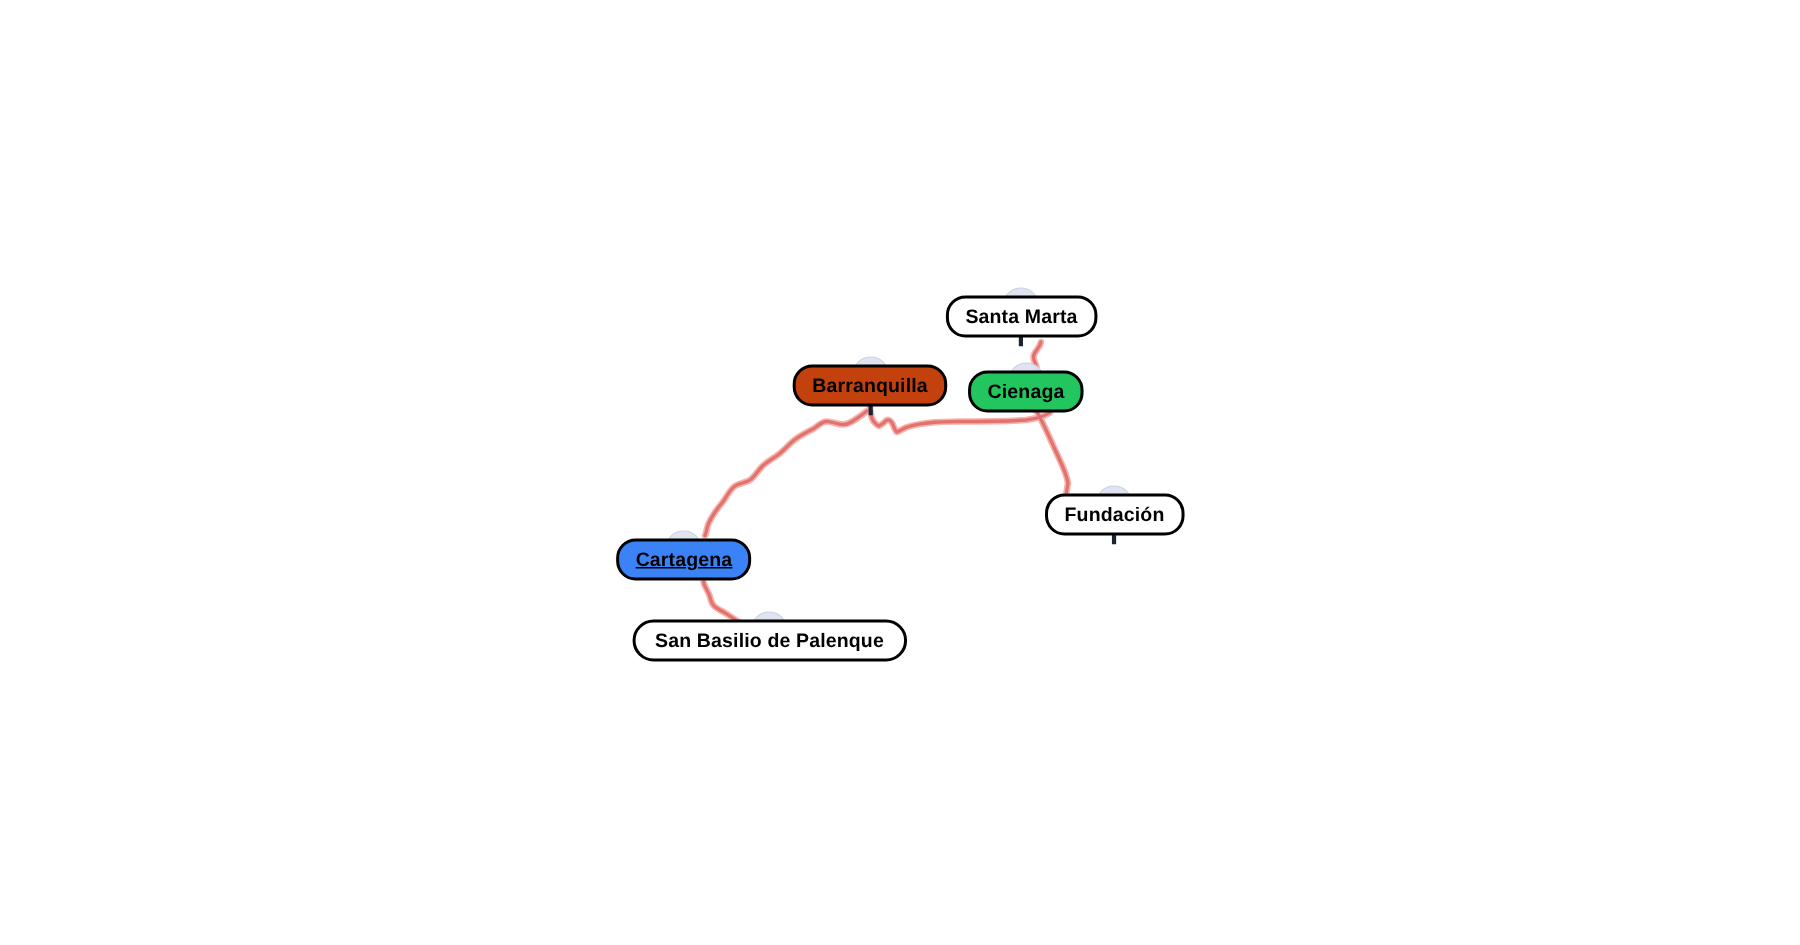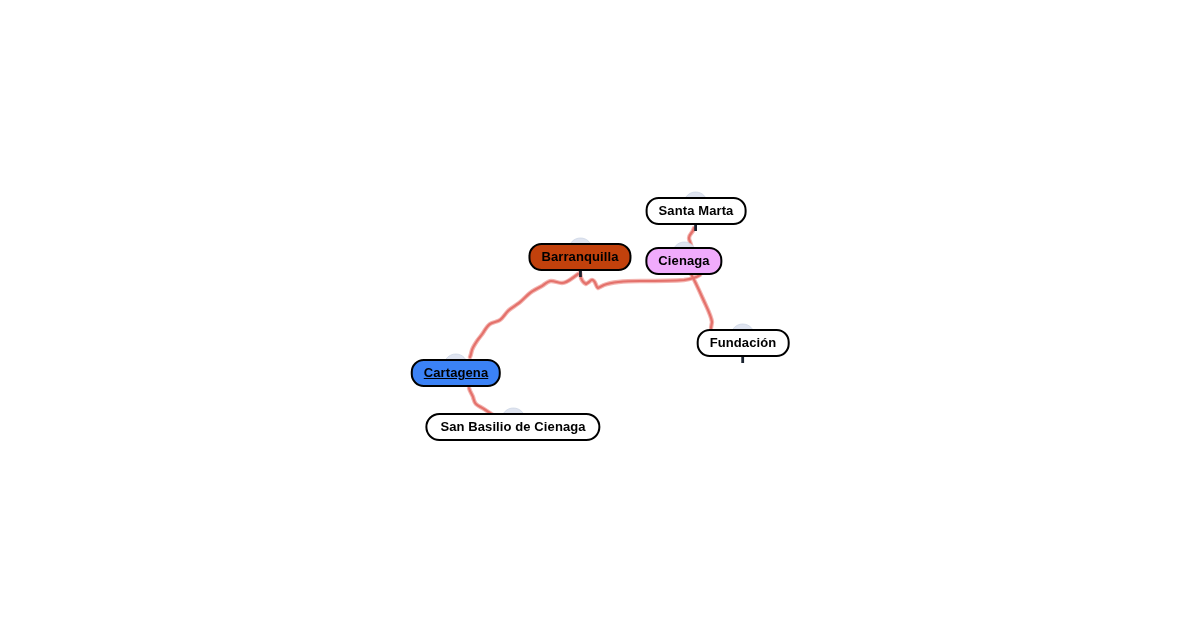--- a/index.html
+++ b/index.html
@@ -87,36 +87,36 @@
     <g id="route-core-group" fill="none" stroke="#e4716b" stroke-width="2.2" stroke-linecap="round" stroke-linejoin="round">
         <path d="M 694 228 C 693 233, 689 234, 689 238 C 689 242, 692 243, 691 248"></path>
         <path d="M 580 272 L 581 278 C 582 281, 584 283, 586 284 L 589 282 C 591 280, 592 279, 594 281 C 596 283, 596 287, 598 288 L 604 285 C 612 282, 624 281, 640 281 C 656 281, 672 281, 684 280 C 692 279, 697 277, 700 275"></path>
         <path d="M 691 274 C 695 281, 699 290, 703 299 C 707 308, 711 315, 712 322 L 711 328"></path>
         <path d="M 578 274 L 574 277 C 570 280, 566 283, 562 283 C 558 283, 555 281, 551 281 C 548 281, 545 284, 542 286 C 538 288, 534 290, 530 293 C 526 296, 523 300, 519 303 C 515 306, 511 308, 508 311 C 505 314, 503 318, 500 320 C 497 322, 493 322, 490 324 C 487 326, 485 330, 483 333 C 481 336, 479 338, 477 341 C 475 344, 473 347, 472 350 C 471 353, 471 355, 470 357"></path>
         <path d="M 469 388 C 470 392, 472 394, 473 397 C 474 400, 474 402, 476 404 C 478 406, 481 407, 484 409 C 487 411, 490 413, 493 415 C 496 417, 499 418, 501 420"></path>
       </g>
   </svg>
 
   <div id="marker-layer">
-      <div class="map-marker" style="left: 696px; top: 211px;"><svg class="marker-pin" viewBox="0 0 26 40">
+      <div class="map-marker" style="left: 681px; top: 211px;"><svg class="marker-pin" viewBox="0 0 26 40">
           <path d="M13 1 C6.4 1 1.5 6 1.5 12.4 C1.5 18 6 23.5 10.2 29.2 C11.4 30.9 12.4 32.2 13 33.2 C13.6 32.2 14.6 30.9 15.8 29.2 C20 23.5 24.5 18 24.5 12.4 C24.5 6 19.6 1 13 1 Z" fill="#dde3ef" fill-opacity="0.95" stroke="#c9d2e2" stroke-width="0.7"></path>
           <rect x="11.6" y="24" width="2.8" height="16" fill="#1b2330"></rect>
         </svg><div class="marker-label" style="background: rgb(255, 255, 255); border-color: rgb(0, 0, 0);">Santa Marta</div></div>
       <div class="map-marker" style="left: 684px; top: 261px;"><svg class="marker-pin" viewBox="0 0 26 40">
           <path d="M13 1 C6.4 1 1.5 6 1.5 12.4 C1.5 18 6 23.5 10.2 29.2 C11.4 30.9 12.4 32.2 13 33.2 C13.6 32.2 14.6 30.9 15.8 29.2 C20 23.5 24.5 18 24.5 12.4 C24.5 6 19.6 1 13 1 Z" fill="#dde3ef" fill-opacity="0.95" stroke="#c9d2e2" stroke-width="0.7"></path>
-        </svg><div class="marker-label" style="background: #f0abfc; border-color: rgb(0, 0, 0); text-align: right;">Cienaga</div></div>
+        </svg><div class="marker-label" style="background: #22c55e; border-color: rgb(0, 0, 0); text-align: right;">Cienaga</div></div>
       <div class="map-marker" style="left: 580px; top: 257px;"><svg class="marker-pin" viewBox="0 0 26 40">
           <path d="M13 1 C6.4 1 1.5 6 1.5 12.4 C1.5 18 6 23.5 10.2 29.2 C11.4 30.9 12.4 32.2 13 33.2 C13.6 32.2 14.6 30.9 15.8 29.2 C20 23.5 24.5 18 24.5 12.4 C24.5 6 19.6 1 13 1 Z" fill="#dde3ef" fill-opacity="0.95" stroke="#c9d2e2" stroke-width="0.7"></path>
           <rect x="11.6" y="24" width="2.8" height="16" fill="#1b2330"></rect>
         </svg><div class="marker-label" style="background: #c2410c; border-color: rgb(0, 0, 0);">Barranquilla</div></div>
       <div class="map-marker" style="left: 695px; top: 343px; margin-left: 48px;"><svg class="marker-pin" viewBox="0 0 26 40">
           <path d="M13 1 C6.4 1 1.5 6 1.5 12.4 C1.5 18 6 23.5 10.2 29.2 C11.4 30.9 12.4 32.2 13 33.2 C13.6 32.2 14.6 30.9 15.8 29.2 C20 23.5 24.5 18 24.5 12.4 C24.5 6 19.6 1 13 1 Z" fill="#dde3ef" fill-opacity="0.95" stroke="#c9d2e2" stroke-width="0.7"></path>
           <rect x="11.6" y="24" width="2.8" height="16" fill="#1b2330"></rect>
         </svg><div class="marker-label" style="background: rgb(255, 255, 255); border-color: rgb(0, 0, 0);">Fundación</div></div>
       <div class="map-marker" style="left: 456px; top: 373px;"><svg class="marker-pin" viewBox="0 0 26 40">
           <path d="M13 1 C6.4 1 1.5 6 1.5 12.4 C1.5 18 6 23.5 10.2 29.2 C11.4 30.9 12.4 32.2 13 33.2 C13.6 32.2 14.6 30.9 15.8 29.2 C20 23.5 24.5 18 24.5 12.4 C24.5 6 19.6 1 13 1 Z" fill="#dde3ef" fill-opacity="0.95" stroke="#c9d2e2" stroke-width="0.7"></path>
         </svg><div class="marker-label" style="background: #3b82f6; border-color: rgb(0, 0, 0); text-decoration: underline;">Cartagena</div></div>
       <div class="map-marker" style="left: 513px; top: 427px;"><svg class="marker-pin" viewBox="0 0 26 40">
           <path d="M13 1 C6.4 1 1.5 6 1.5 12.4 C1.5 18 6 23.5 10.2 29.2 C11.4 30.9 12.4 32.2 13 33.2 C13.6 32.2 14.6 30.9 15.8 29.2 C20 23.5 24.5 18 24.5 12.4 C24.5 6 19.6 1 13 1 Z" fill="#dde3ef" fill-opacity="0.95" stroke="#c9d2e2" stroke-width="0.7"></path>
-        </svg><div class="marker-label wide" style="background: rgb(255, 255, 255); border-color: rgb(0, 0, 0);">San Basilio de Cienaga</div></div>
+        </svg><div class="marker-label wide" style="background: rgb(255, 255, 255); border-color: rgb(0, 0, 0);">San Basilio de Palenque</div></div>
     </div>
 
 </div>
 
 </body></html>

